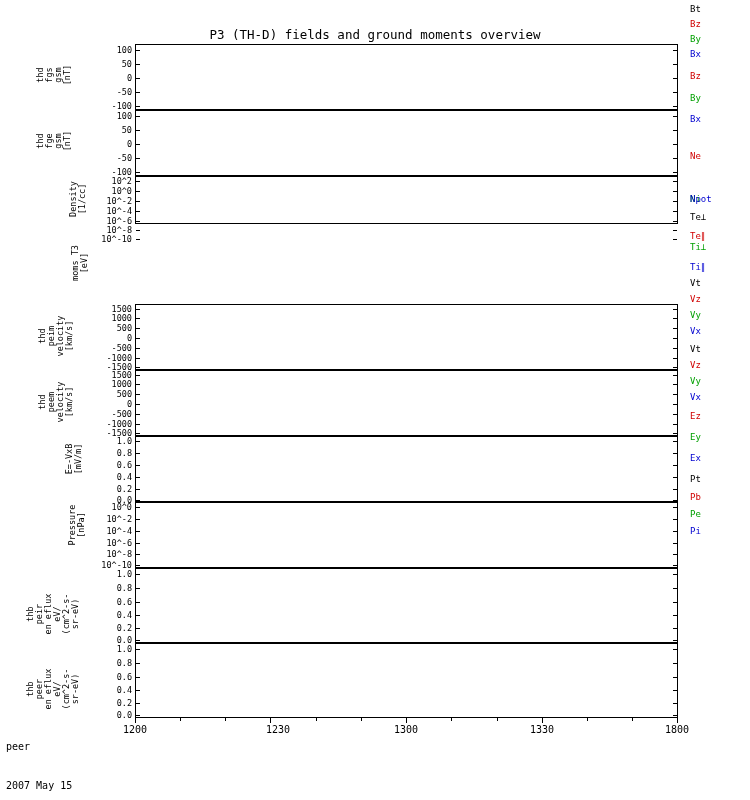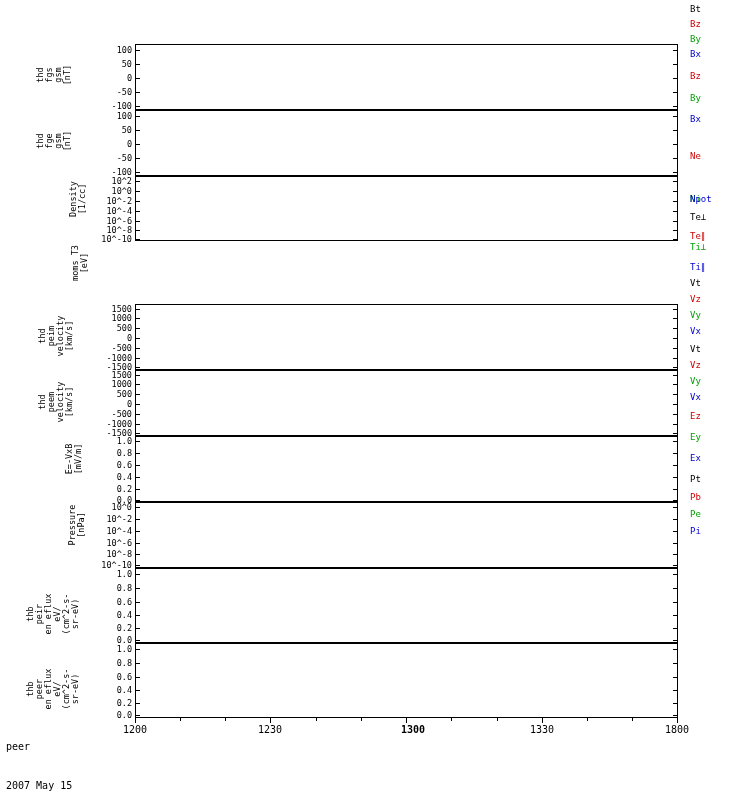--- a/index.html
+++ b/index.html
@@ -145,20 +145,21 @@
     font-family: "DejaVu Sans Mono", monospace;
     line-height: 13px;
     white-space: pre;
   }
 </style>
 </head>
 <body>
 
 <div id="stage">
 
+  <div class="title">P3 (TH-D) fields and ground moments overview</div>
 
   <div id="plotstack">
 
     <div class="panel" style="top:0px;height:66px;">
       <div class="inner"></div>
       <div class="ylabels">
         <div class="ytick" style="top:5px;">100</div>
         <div class="ytick" style="top:19px;">50</div>
         <div class="ytick" style="top:33px;">0</div>
         <div class="ytick" style="top:47px;">-50</div>
@@ -190,21 +191,21 @@
       <div class="ytickmark" style="top:19px;"></div>
         <div class="ytickmark right" style="top:19px;"></div>
       <div class="ytickmark" style="top:33px;"></div>
         <div class="ytickmark right" style="top:33px;"></div>
       <div class="ytickmark" style="top:47px;"></div>
         <div class="ytickmark right" style="top:47px;"></div>
       <div class="ytickmark" style="top:61px;"></div>
         <div class="ytickmark right" style="top:61px;"></div>
     </div>
 
-    <div class="panel" style="top:132px;height:65px;">
+    <div class="panel" style="top:132px;height:48px;">
       <div class="inner"></div>
       <div class="ylabels">
         <div class="ytick" style="top:4px;">10^2</div>
         <div class="ytick" style="top:14px;">10^0</div>
         <div class="ytick" style="top:24px;">10^-2</div>
         <div class="ytick" style="top:34px;">10^-4</div>
         <div class="ytick" style="top:44px;">10^-6</div>
         <div class="ytick" style="top:53px;">10^-8</div>
         <div class="ytick" style="top:62px;">10^-10</div>
       </div>
@@ -462,22 +463,22 @@
     <div class="xminor" style="left:226px;"></div>
     <div class="xtick" style="left:271px;"></div>
     <div class="xminor" style="left:316px;"></div>
     <div class="xminor" style="left:362px;"></div>
     <div class="xtick" style="left:407px;"></div>
     <div class="xminor" style="left:452px;"></div>
     <div class="xminor" style="left:497px;"></div>
     <div class="xtick" style="left:542px;"></div>
 
     <div class="xlabel" style="left:0px;">1200</div>
-    <div class="xlabel" style="left:135px;text-align:center;">1230</div>
-    <div class="xlabel" style="left:278px;font-weight:bold;">1300</div>
+    <div class="xlabel" style="left:143px;text-align:center;">1230</div>
+    <div class="xlabel" style="left:271px;">1300</div>
     <div class="xlabel" style="left:407px;">1330</div>
     <div class="xlabel" style="left:542px;">1800</div>
   </div>
 
   <div id="corner">
     <div>peer</div>
     <div>2007 May 15</div>
   </div>
 
 </div>

